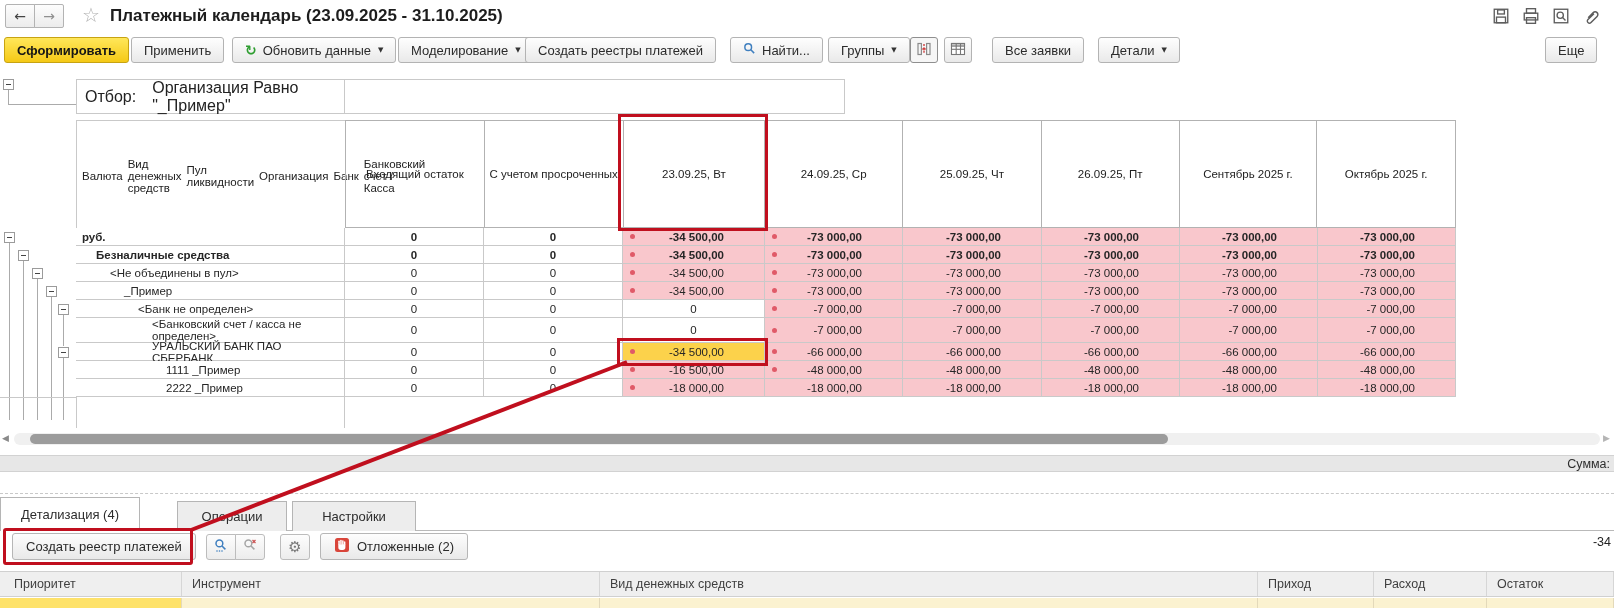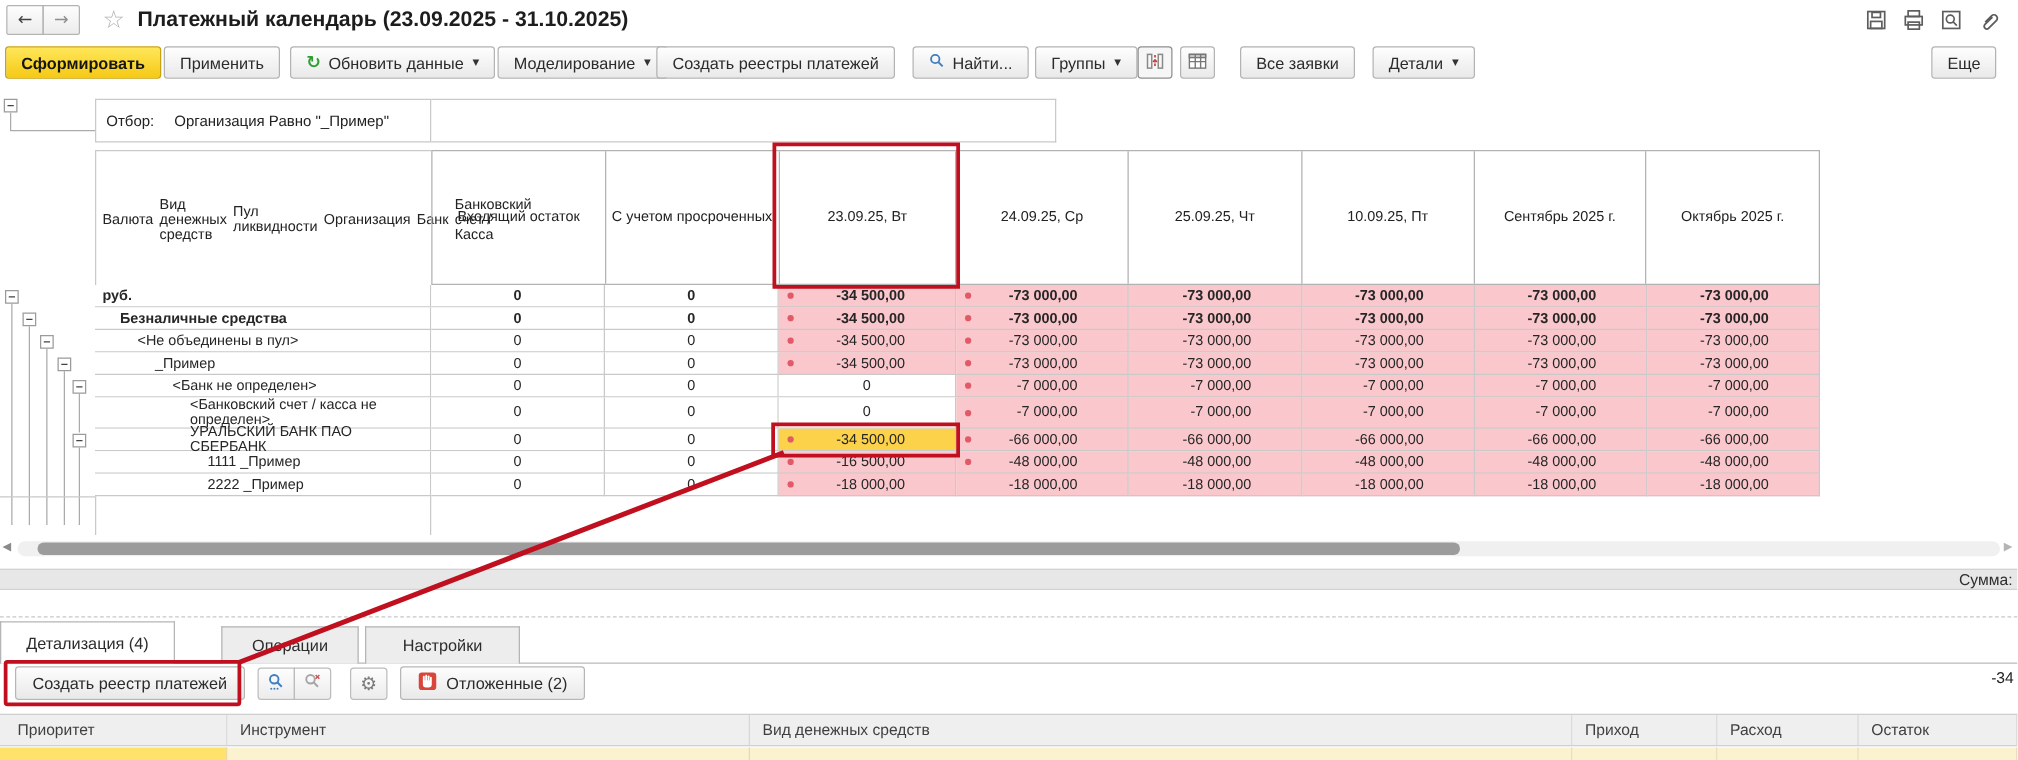--- a/index.html
+++ b/index.html
@@ -145,41 +145,41 @@
 <button class="btn" style="left:1545px;">
     <span>Еще</span>
   </button>
 
 <div class="expander" style="left:3px;top:79px;">
     <i></i>
   </div>
 <div class="rail" style="left:8px;top:90px;height:14px;"></div>
 <div class="abs" style="left:8px;top:104px;width:68px;height:1px;background:#ababab;"></div>
 
-<div class="abs" style="left:76px;top:79px;width:269px;height:35px;border:1px solid var(--border);display:flex;align-items:center;font-size:12px;color:#222;">
+<div class="abs" style="left:76px;top:79px;width:269px;height:35px;border:1px solid var(--border);display:flex;align-items:center;font-size:16px;color:#222;">
   <span style="padding-left:8px;">Отбор:</span>
   <span style="margin-left:16px;">Организация Равно "_Пример"</span>
 </div>
 <div class="abs" style="left:345px;top:79px;width:500px;height:35px;border:1px solid var(--border);border-left:none;"></div>
 
 <div class="abs" id="dims" style="left:76px;top:120px;width:269px;height:112px;border:1px solid var(--border);border-right:none;display:flex;">
     <div class="dim">Валюта</div>
     <div class="dim">Вид денежных средств</div>
     <div class="dim">Пул ликвидности</div>
     <div class="dim">Организация</div>
     <div class="dim">Банк</div>
     <div class="dim">Банковский счет / Касса</div>
   </div>
 <div class="abs" id="headers" style="left:345px;top:120px;width:1111px;height:108px;border:1px solid var(--hborder);display:flex;">
     <div class="hcell" style="width: 139px;">Входящий остаток</div>
     <div class="hcell" style="width: 139px;">С учетом просроченных</div>
     <div class="hcell" style="width: 142px;">23.09.25, Вт</div>
     <div class="hcell" style="width: 138px;">24.09.25, Ср</div>
     <div class="hcell" style="width: 139px;">25.09.25, Чт</div>
-    <div class="hcell" style="width: 138px;">10.09.25, Пт</div>
+    <div class="hcell" style="width: 138px;">26.09.25, Пт</div>
     <div class="hcell" style="width: 138px;">Сентябрь 2025 г.</div>
     <div class="hcell" style="width: 138px;">Октябрь 2025 г.</div>
   </div>
 
 <div id="gridrows">
     <div class="cell lbl bold" style="left: 76px; top: 228px; width: 269px; height: 18px; padding-left: 6px;">руб.</div>
     <div class="cell val zero bold" style="left: 345px; top: 228px; width: 139px; height: 18px;">0</div>
     <div class="cell val zero bold" style="left: 484px; top: 228px; width: 139px; height: 18px;">0</div>
     <div class="cell val bold pink" style="left: 623px; top: 228px; width: 142px; height: 18px;">-34 500,00<span class="dot"></span></div>
     <div class="cell val bold pink" style="left: 765px; top: 228px; width: 138px; height: 18px;">-73 000,00<span class="dot"></span></div>

